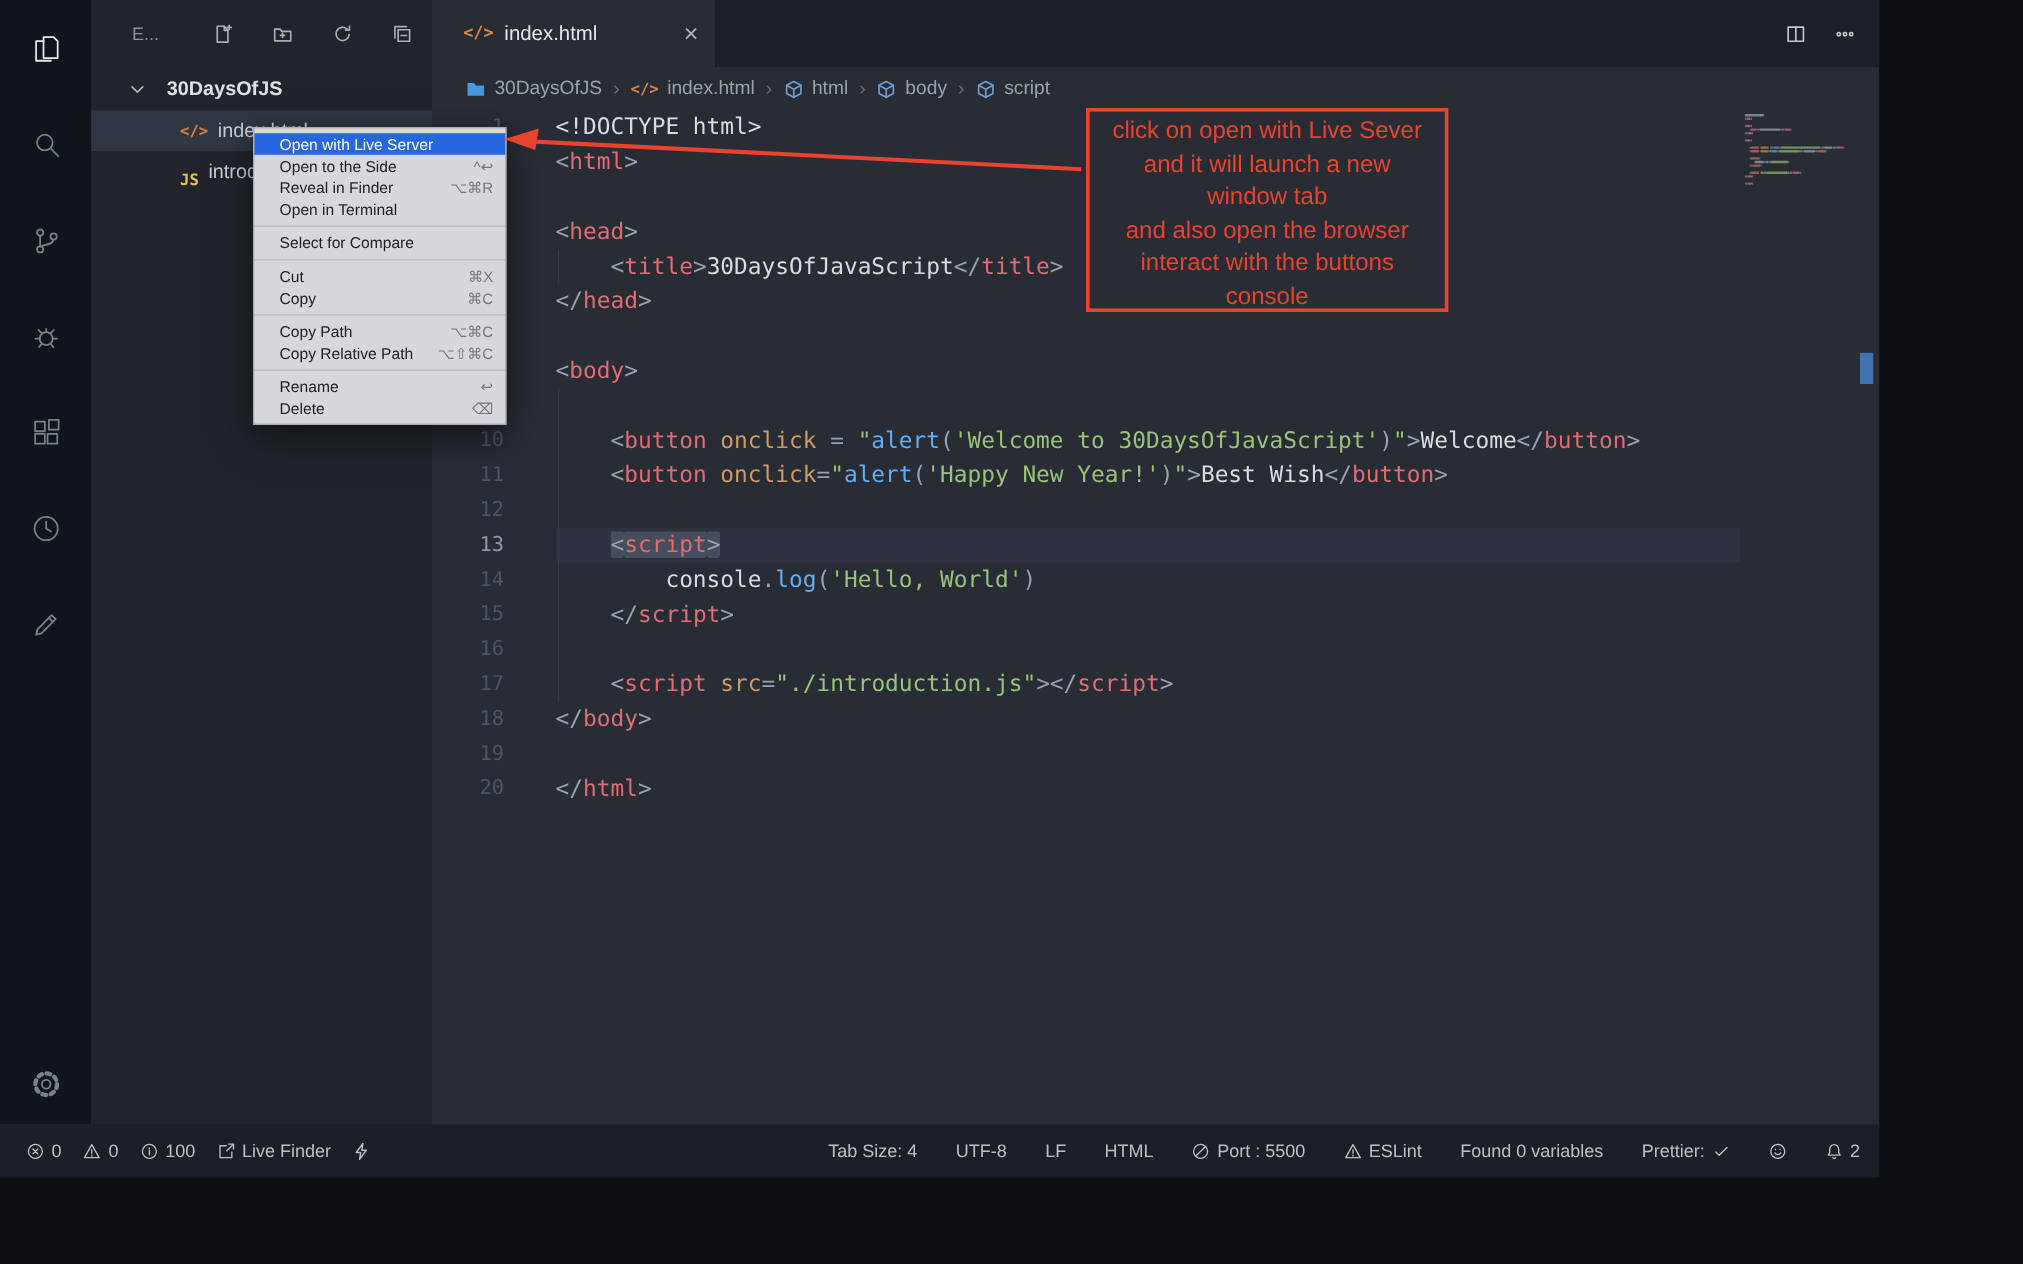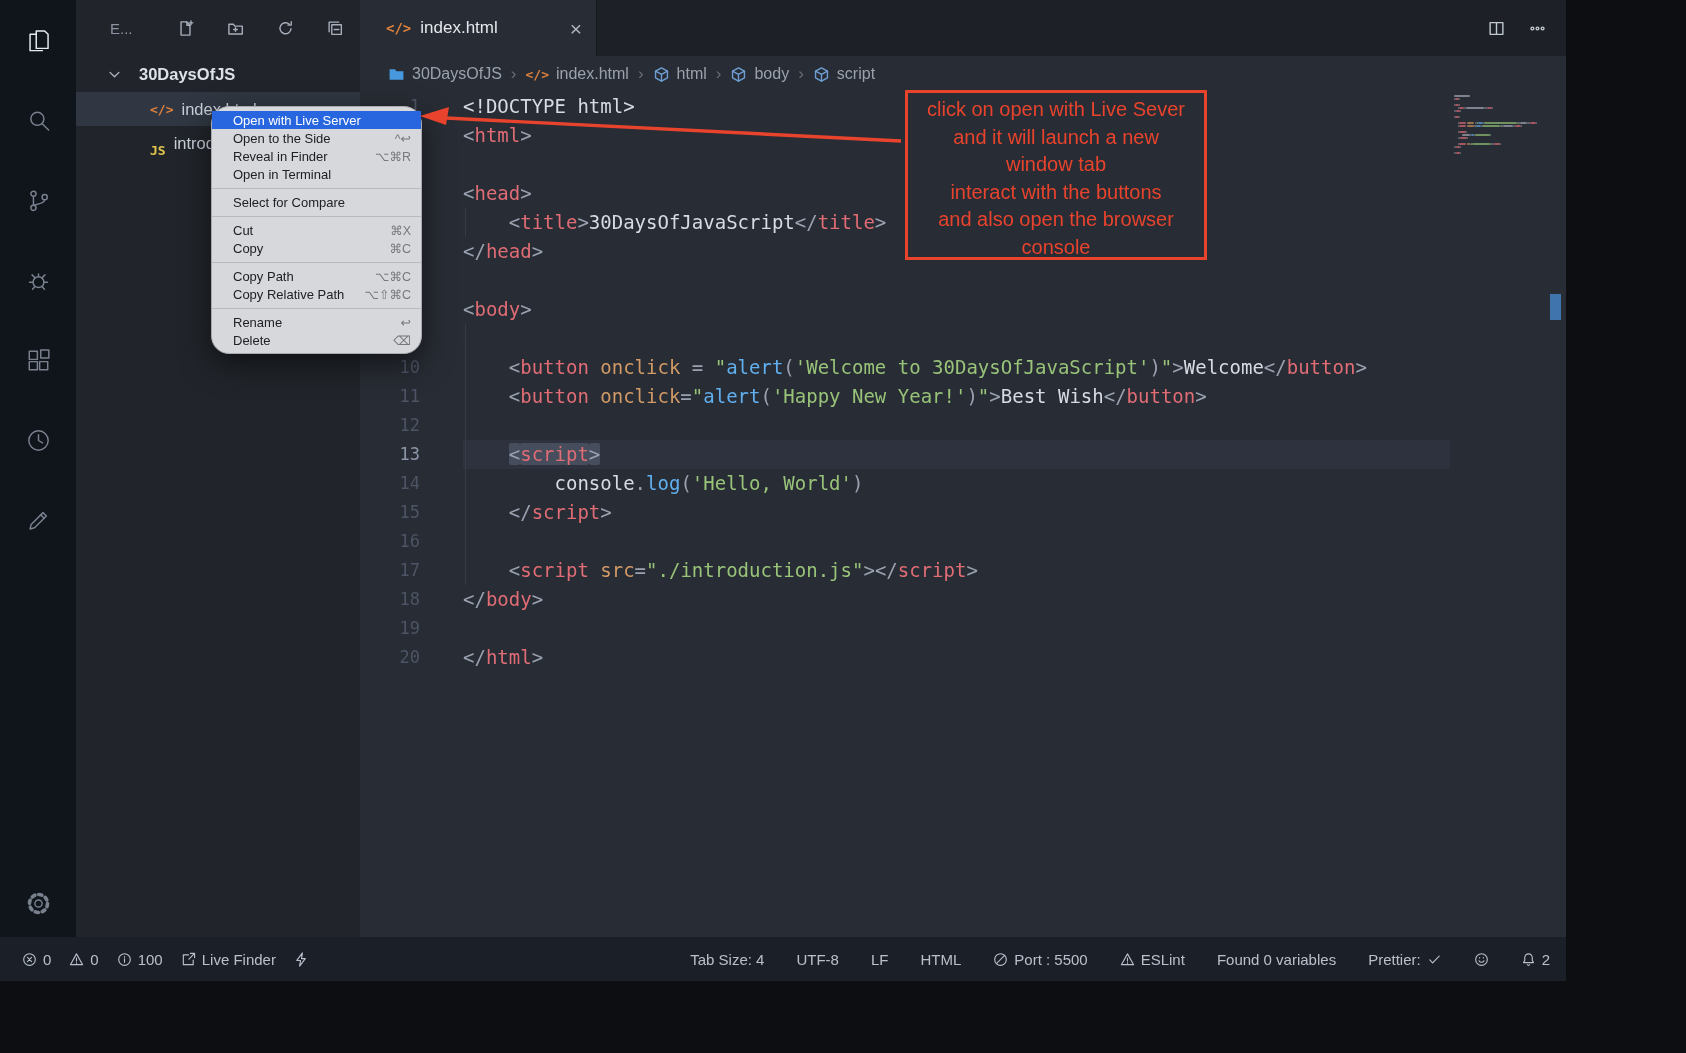--- a/index.html
+++ b/index.html
@@ -80,21 +80,21 @@
   
   .statusbar{position:absolute;left:0;right:0;bottom:0;height:44px;background:#1b2028;display:flex;align-items:center;
              padding:0 16px 0 22px;color:#b9c0cb;font-size:15px;}
   .sb-left{display:flex;gap:18px;align-items:center;}
   .sb-right{margin-left:auto;display:flex;gap:32px;align-items:center;}
   .sb-item{display:flex;align-items:center;gap:6px;cursor:pointer;white-space:nowrap;}
   .sb-item .icon svg{width:15px;height:15px;stroke-width:1.2;}
 
   
   .context-menu{position:absolute;left:211px;top:106px;width:209px;background:#d7d8dc;border:1px solid #a9aaad;
-                border-radius:18px;box-shadow:0 10px 30px rgba(0,0,0,.55);padding:4px 0;z-index:30;
+                border-radius:0;box-shadow:0 10px 30px rgba(0,0,0,.55);padding:4px 0;z-index:30;
                 font-size:13px;color:#202124;}
   .menu-item{height:18px;display:flex;align-items:center;padding:0 10px 0 21px;cursor:pointer;}
   .menu-item .mshort{margin-left:auto;color:#77787c;font-size:12.5px;}
   .menu-item.hl{background:#2866df;color:#ffffff;}
   .menu-item.hl .mshort{color:#e9efff;}
   .menu-sep{height:1px;background:#b9babd;margin:4.5px 0;}
 
   
   .annotation-box{position:absolute;left:905px;top:90px;width:302px;height:170px;border:3px solid #e8432d;
                   z-index:44;color:#e8432d;font-size:20px;line-height:27.5px;text-align:center;padding-top:3px;box-sizing:border-box;}
@@ -576,22 +576,22 @@
           <span class="mlabel">Delete</span>
           <span class="mshort">⌫</span>
         </div>
       </div>
   </div>
 
   <div class="annotation-box" id="annotation">
       <div class="ann-line">click on open with Live Sever</div>
       <div class="ann-line">and it will launch a new</div>
       <div class="ann-line">window tab</div>
+      <div class="ann-line">and also open the browser</div>
       <div class="ann-line">interact with the buttons</div>
-      <div class="ann-line">and also open the browser</div>
       <div class="ann-line">console</div>
     </div>
 
   <svg class="arrow" width="1686" height="1053" viewBox="0 0 1686 1053">
     <path d="M901 141 L446 118" stroke="#e8432d" stroke-width="3.4" fill="none"></path>
     <path d="M420 116 L449 107 L446 125 Z" fill="#e8432d" stroke="none"></path>
   </svg>
 </div>
 
 </body></html>

